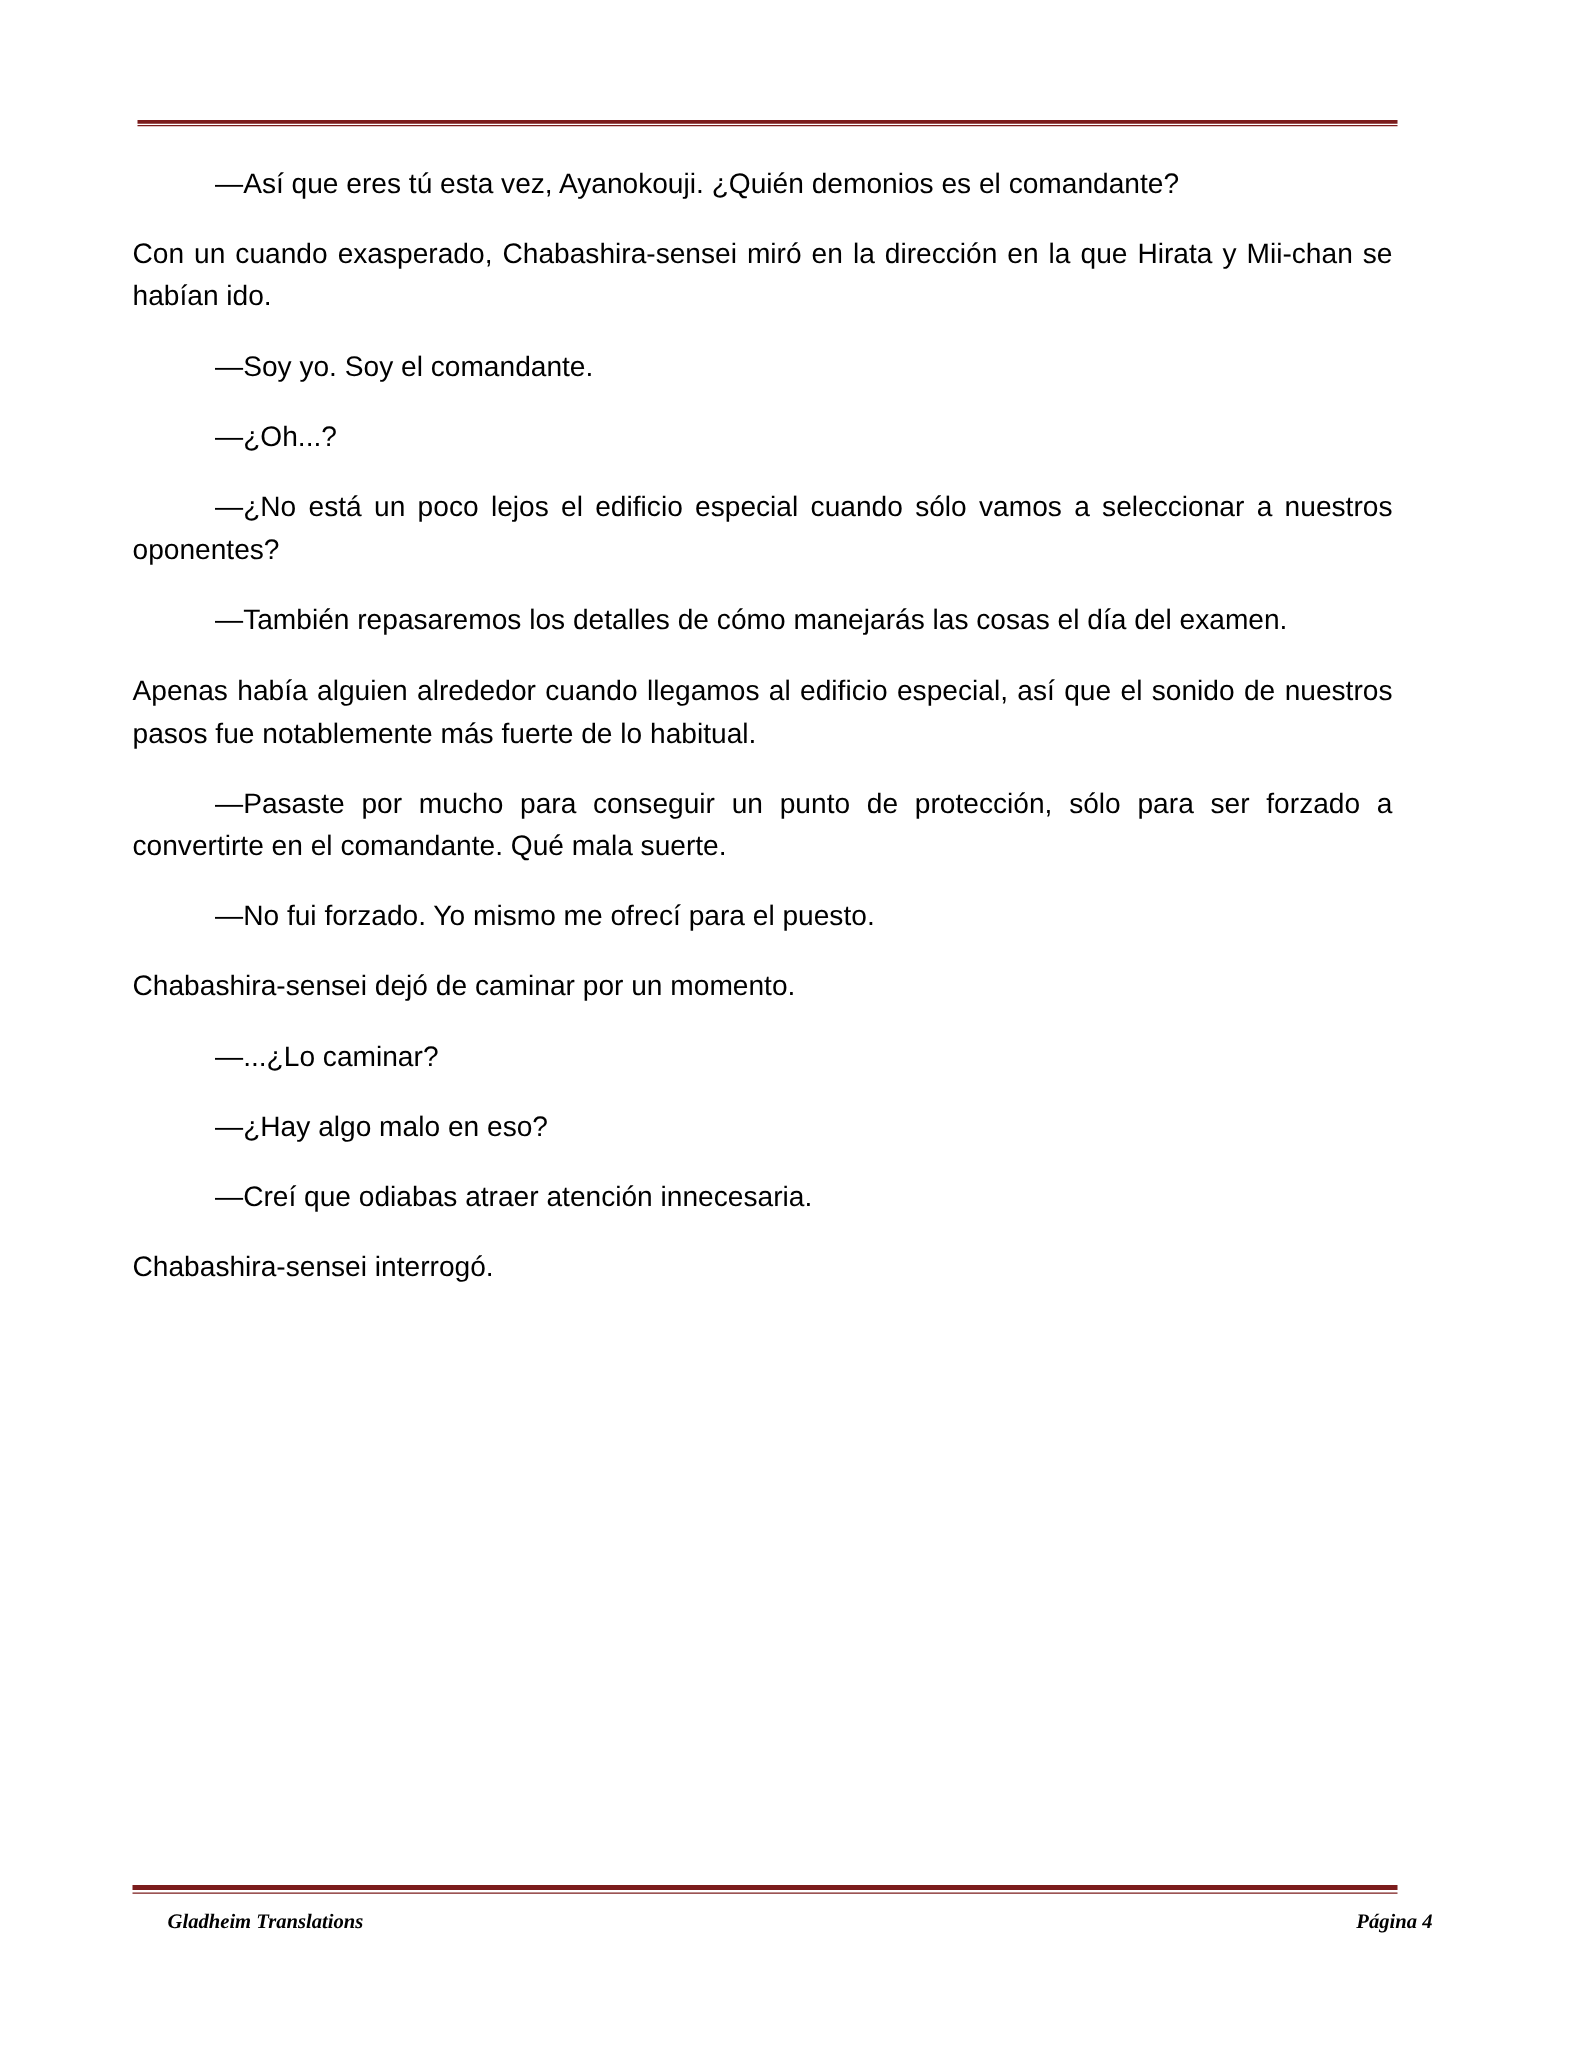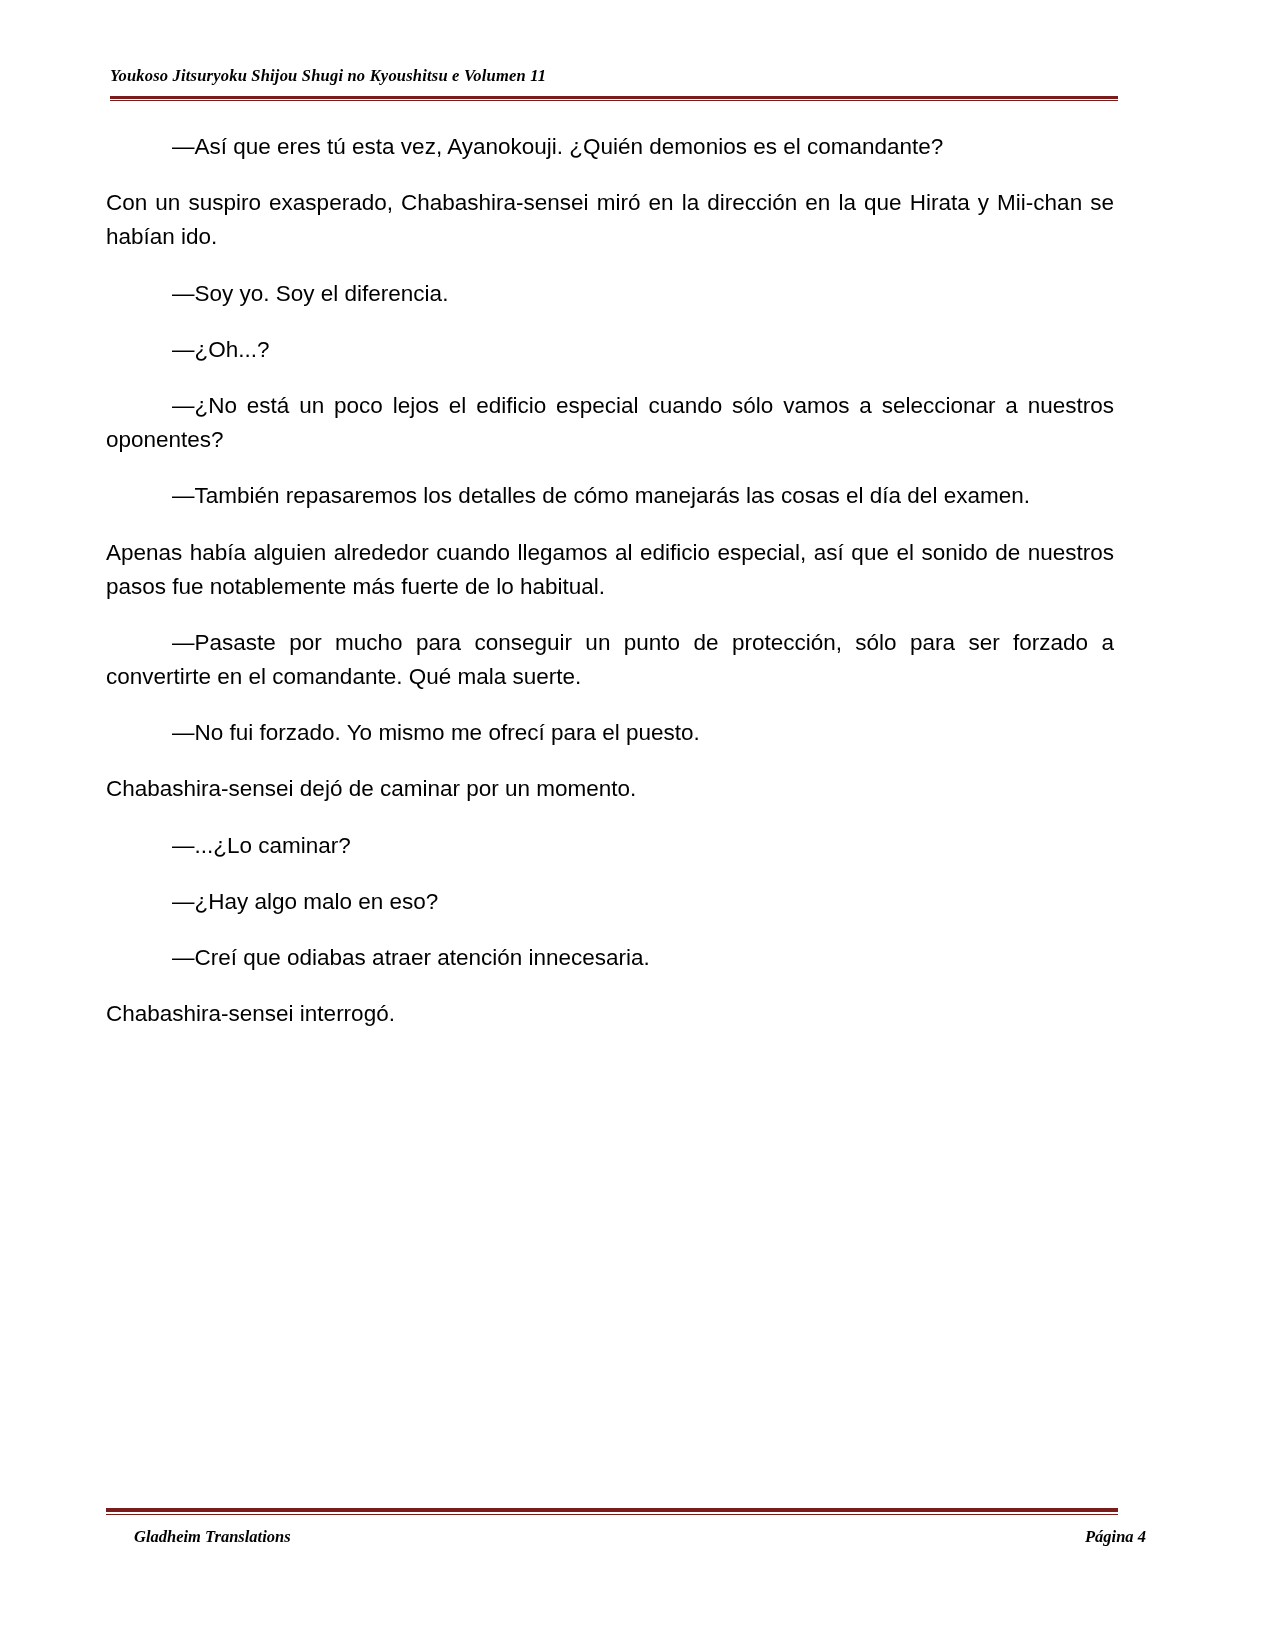--- a/index.html
+++ b/index.html
@@ -106,30 +106,27 @@
     font-style: italic;
     font-size: 16.5px;
     margin-left: 28px;
   }
 </style>
 </head>
 <body>
 
 <div class="page">
 
-  <div class="header">
-    <div class="header-title">Youkoso Jitsuryoku Shijou Shugi no Kyoushitsu e Volumen 11</div>
-  </div>
   <div class="header-rule"></div>
   <div class="header-rule-thin"></div>
 
   <div class="content">
     <p class="para indent">—Así que eres tú esta vez, Ayanokouji. ¿Quién demonios es el comandante?</p>
-    <p class="para">Con un suspiro exasperado, Chabashira-sensei miró en la dirección en la que Hirata y Mii-chan se habían ido.</p>
-    <p class="para indent">—Soy yo. Soy el diferencia.</p>
+    <p class="para">Con un cuando exasperado, Chabashira-sensei miró en la dirección en la que Hirata y Mii-chan se habían ido.</p>
+    <p class="para indent">—Soy yo. Soy el comandante.</p>
     <p class="para indent">—¿Oh...?</p>
     <p class="para indent">—¿No está un poco lejos el edificio especial cuando sólo vamos a seleccionar a nuestros oponentes?</p>
     <p class="para indent">—También repasaremos los detalles de cómo manejarás las cosas el día del examen.</p>
     <p class="para">Apenas había alguien alrededor cuando llegamos al edificio especial, así que el sonido de nuestros pasos fue notablemente más fuerte de lo habitual.</p>
     <p class="para indent">—Pasaste por mucho para conseguir un punto de protección, sólo para ser forzado a convertirte en el comandante. Qué mala suerte.</p>
     <p class="para indent">—No fui forzado. Yo mismo me ofrecí para el puesto.</p>
     <p class="para">Chabashira-sensei dejó de caminar por un momento.</p>
     <p class="para indent">—...¿Lo caminar?</p>
     <p class="para indent">—¿Hay algo malo en eso?</p>
     <p class="para indent">—Creí que odiabas atraer atención innecesaria.</p>

